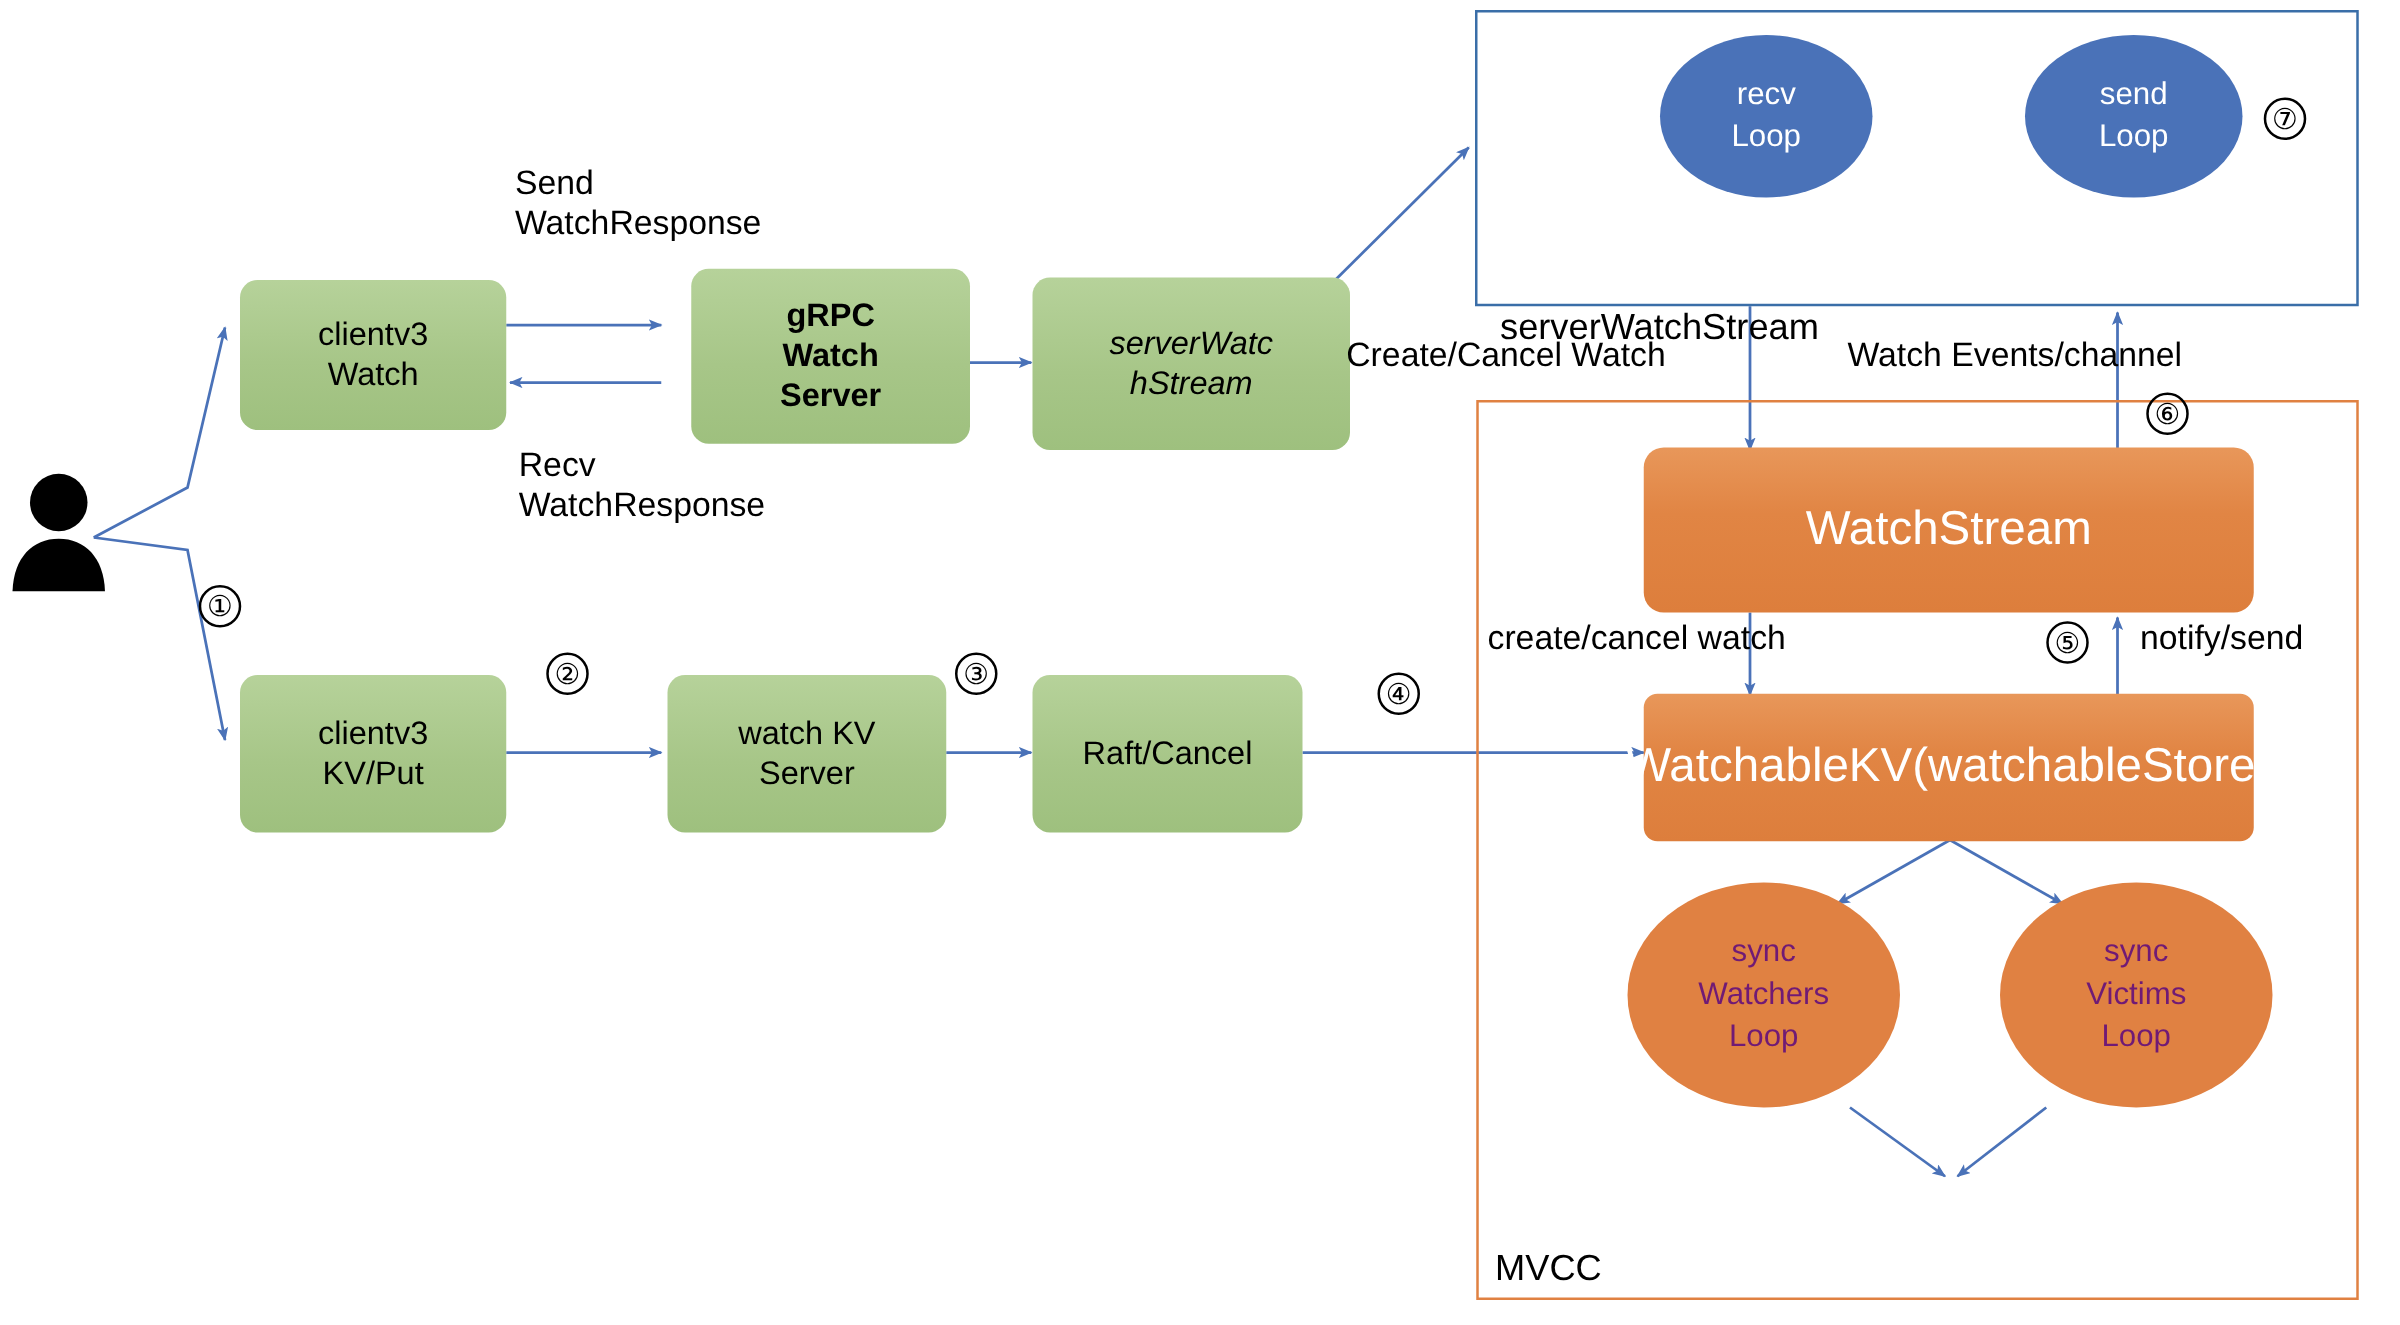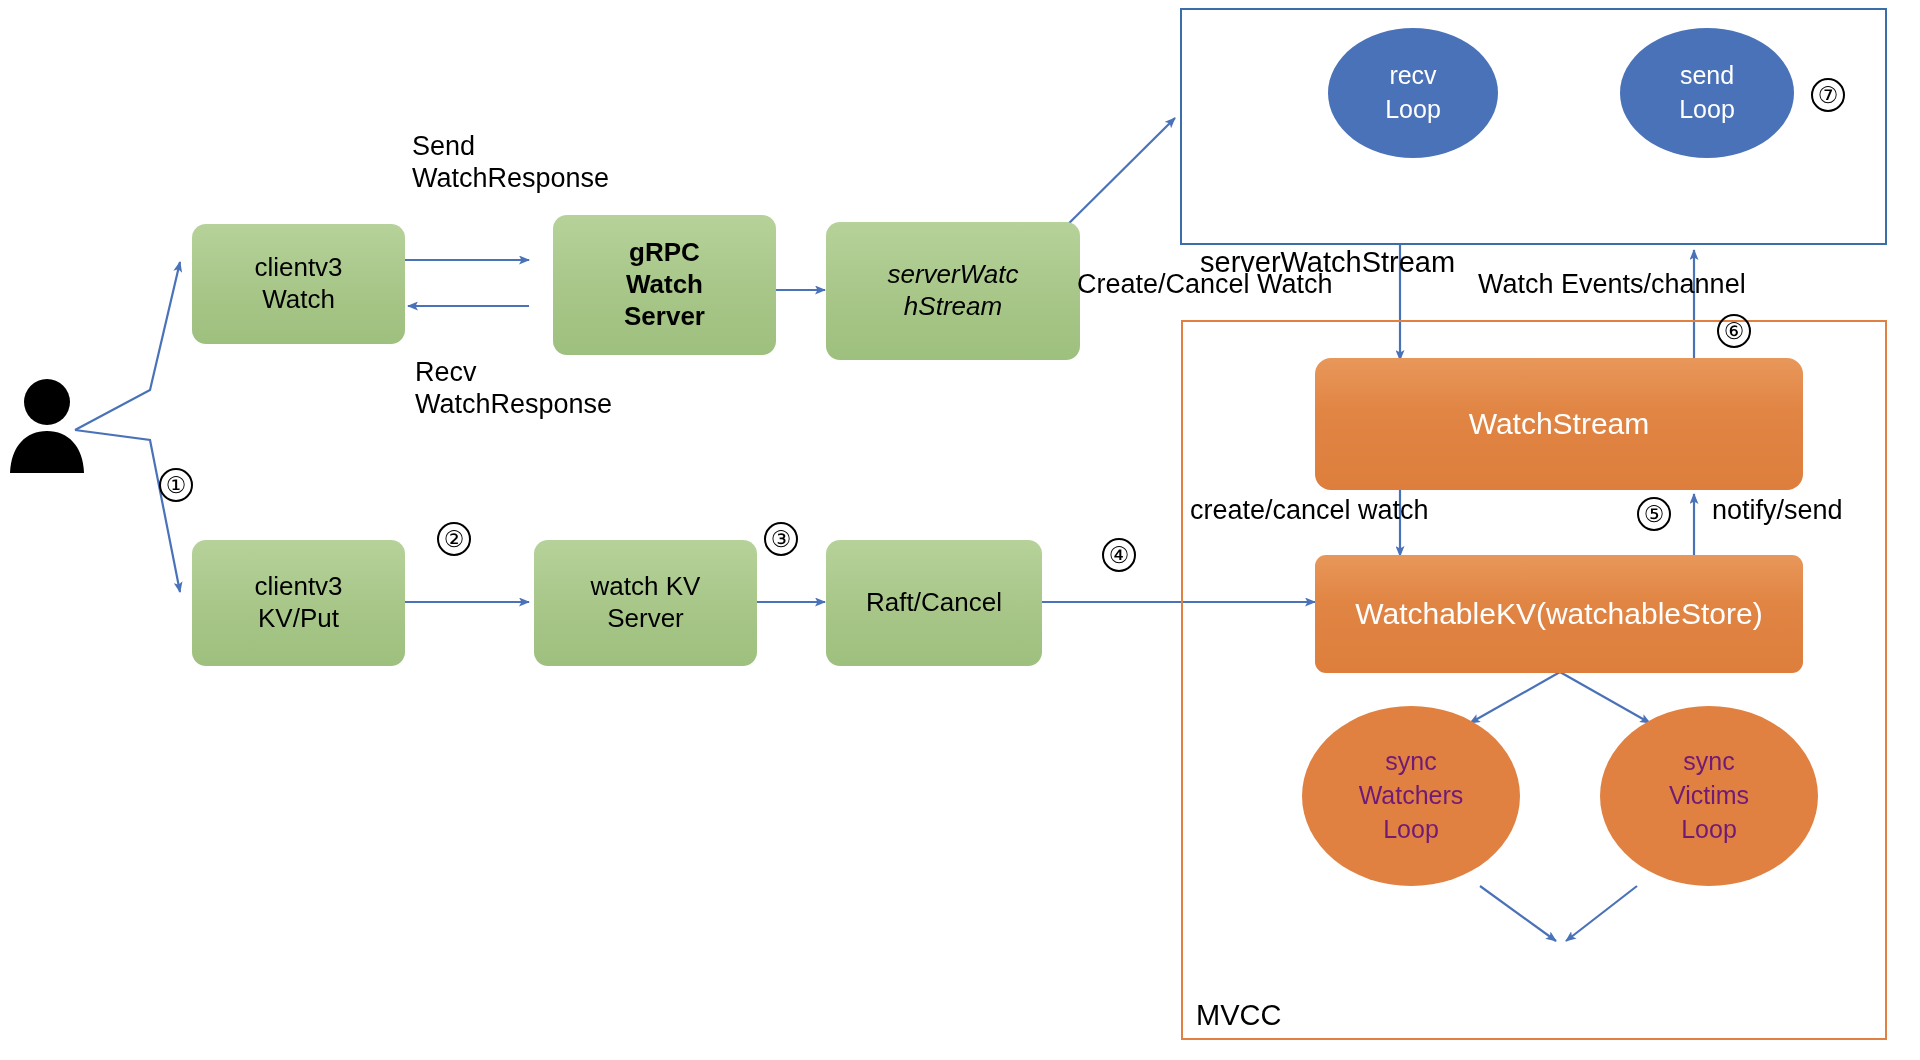--- a/index.html
+++ b/index.html
@@ -40,21 +40,21 @@
   
   .obox {
     position: absolute;
     background: linear-gradient(180deg, #e8975a 0%, #e18544 40%, #dd7e3c 100%);
     border-radius: 16px;
     display: flex;
     align-items: center;
     justify-content: center;
     text-align: center;
     color: #ffffff;
-    font-size: 30px;
+    font-size: 38px;
     line-height: 1.2;
     box-sizing: border-box;
     padding: 4px 8px;
   }
   .ocircle {
     position: absolute;
     background: #e08142;
     border-radius: 50%;
     display: flex;
     align-items: center;

